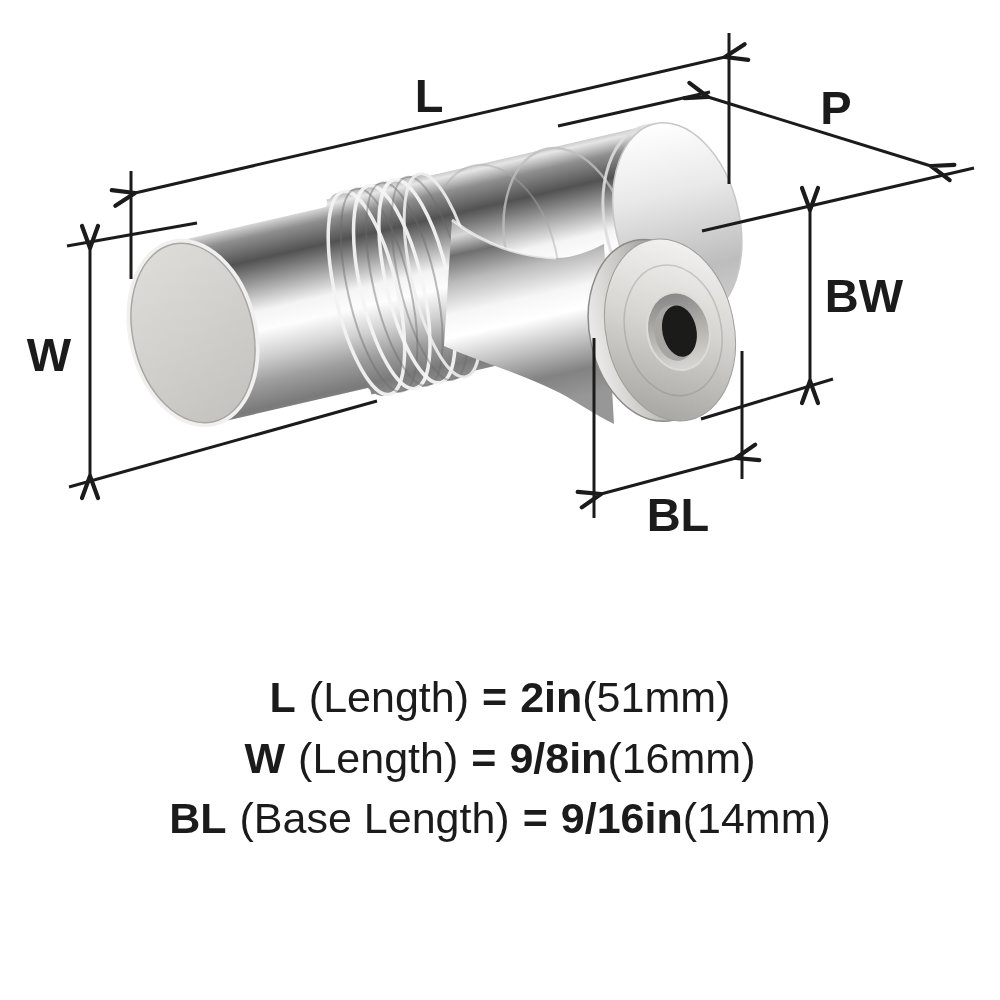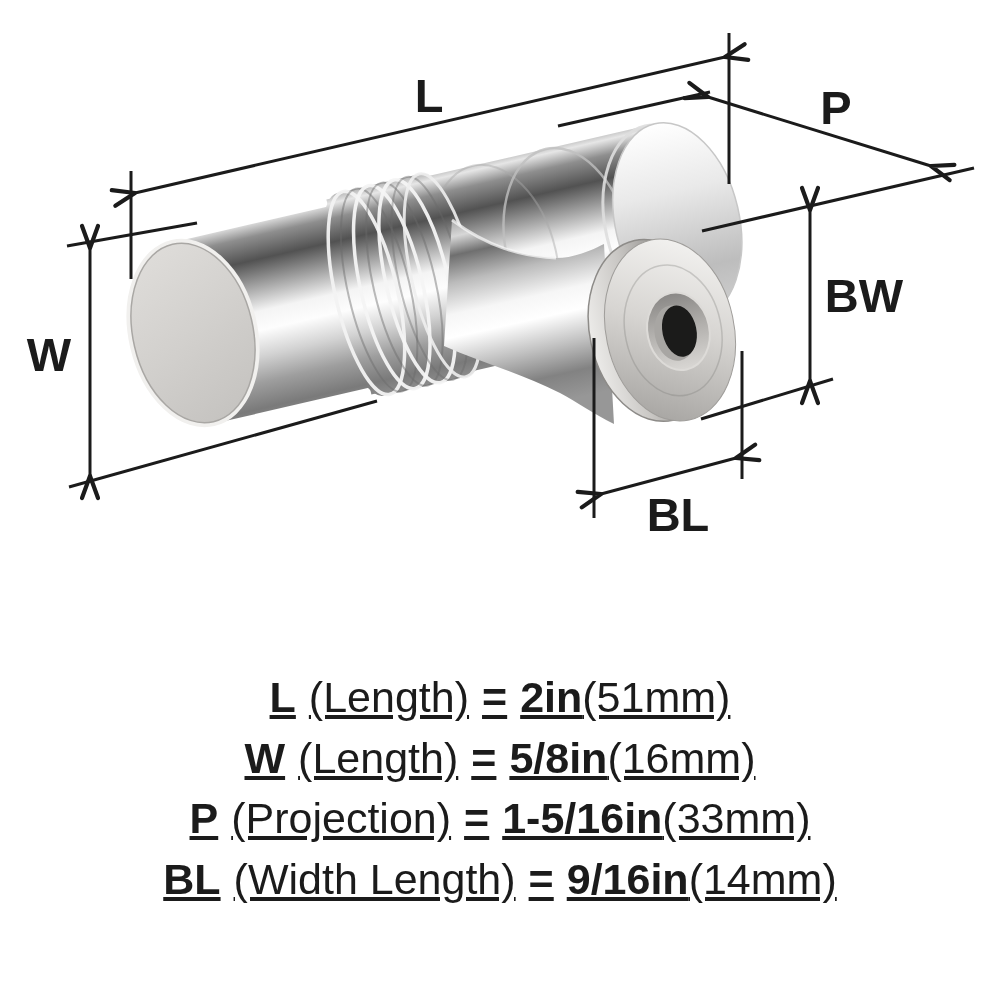--- a/index.html
+++ b/index.html
@@ -1,21 +1,21 @@
 <!DOCTYPE html>
 <html><head>
 <meta charset="utf-8">
 <style>
   html,body{margin:0;padding:0;background:#ffffff;}
   .canvas{position:relative;width:1000px;height:1000px;background:#ffffff;overflow:hidden;
           font-family:"Liberation Sans", sans-serif;}
   .diagram-svg{position:absolute;left:0;top:0;}
   .dim-label{font-family:"Liberation Sans", sans-serif;font-weight:700;font-size:47px;fill:#1b1b1b;}
   .dims{position:absolute;left:0;right:0;top:667px;display:flex;flex-direction:column;align-items:center;}
-  .dim-row{height:60.5px;line-height:60.5px;font-size:43px;color:#1b1b1b;white-space:nowrap;text-decoration:underline;}
+  .dim-row{height:60.5px;line-height:60.5px;font-size:43px;color:#1b1b1b;white-space:nowrap;}
   .dim-row .sym{font-weight:700;margin-right:13px;}
   .dim-row .nm{font-weight:400;margin-right:13px;}
   .dim-row .eq{font-weight:700;margin-right:13px;}
   .dim-row .vin{font-weight:700;}
   .dim-row .vmm{font-weight:400;}
 </style>
 </head>
 <body>
 
 <div class="canvas">
@@ -159,22 +159,19 @@
     <text class="dim-label" x="49" y="371" text-anchor="middle">W</text>
     <text class="dim-label" x="864" y="312" text-anchor="middle">BW</text>
     <text class="dim-label" x="678" y="531" text-anchor="middle">BL</text>
   </svg>
 
   <div class="dims">
     <div class="dim-row">
       <span class="sym">L</span><span class="nm">(Length)</span><span class="eq">=</span><span class="vin">2in</span><span class="vmm">(51mm)</span>
     </div>
     <div class="dim-row">
-      <span class="sym">W</span><span class="nm">(Length)</span><span class="eq">=</span><span class="vin">5/8in</span><span class="vmm">(16mm)</span>
+      <span class="sym">W</span><span class="nm">(Length)</span><span class="eq">=</span><span class="vin">9/8in</span><span class="vmm">(16mm)</span>
     </div>
     <div class="dim-row">
-      <span class="sym">P</span><span class="nm">(Projection)</span><span class="eq">=</span><span class="vin">1-5/16in</span><span class="vmm">(33mm)</span>
-    </div>
-    <div class="dim-row">
-      <span class="sym">BL</span><span class="nm">(Width Length)</span><span class="eq">=</span><span class="vin">9/16in</span><span class="vmm">(14mm)</span>
+      <span class="sym">BL</span><span class="nm">(Base Length)</span><span class="eq">=</span><span class="vin">9/16in</span><span class="vmm">(14mm)</span>
     </div>
   </div>
 </div>
 
 </body></html>

